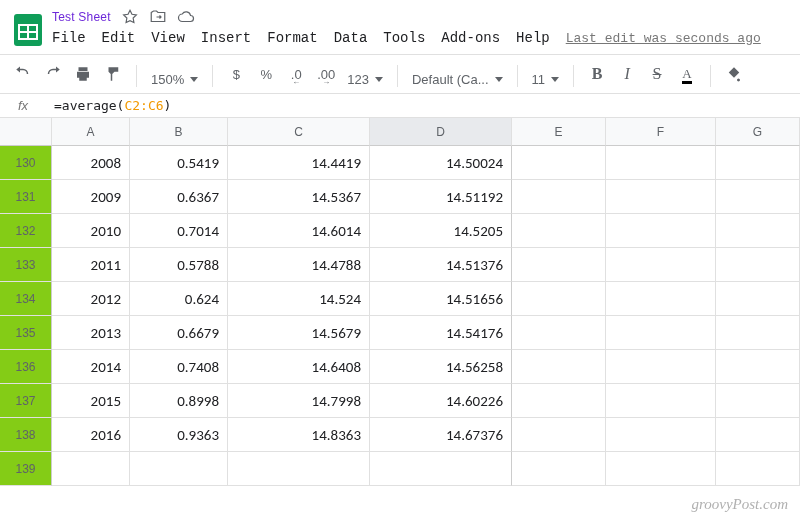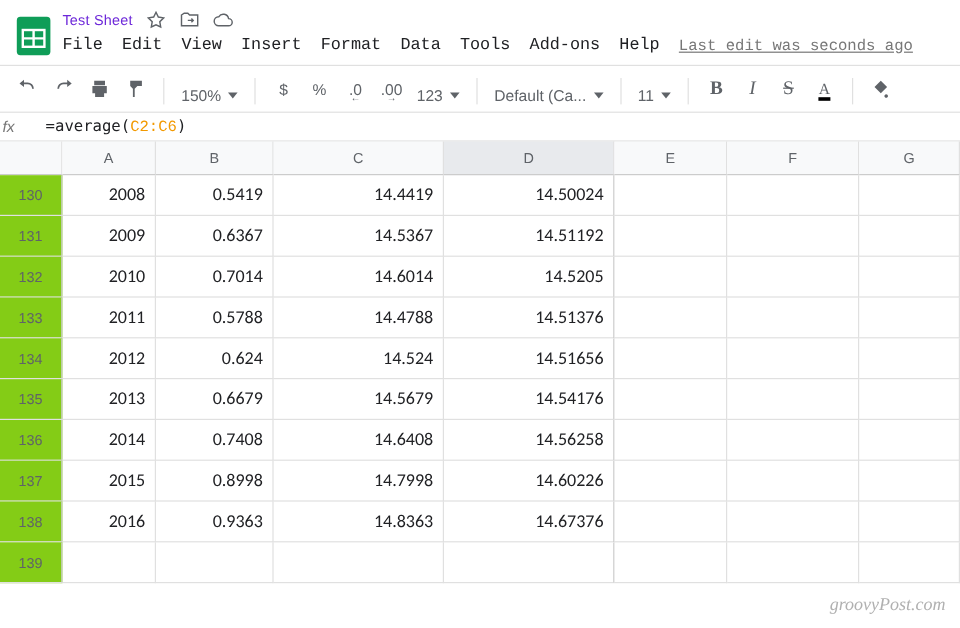--- a/index.html
+++ b/index.html
@@ -33,24 +33,24 @@
   .zoom-sel, .font-sel, .size-sel { display:flex; align-items:center; gap:6px; font-size:13px; color:#5f6368; cursor:pointer; padding:0 4px;}
   .caret { width:0; height:0; border-left:4px solid transparent; border-right:4px solid transparent; border-top:5px solid #5f6368;}
   .tx { font-size:13px;}
   .bold { font-weight:bold; font-family:"Times New Roman",serif; font-size:16px;}
   .ital { font-style:italic; font-family:"Times New Roman",serif; font-size:16px;}
   .strike { text-decoration:line-through; font-family:"Times New Roman",serif; font-size:16px;}
   .colorA { position:relative; font-family:"Times New Roman",serif;}
   .colorA .bar{ position:absolute; left:0; right:0; bottom:-2px; height:3px; background:#000;}
 
   
-  .formula-bar { display:flex; align-items:center; border-top:1px solid #e0e0e0; border-bottom:1px solid #e0e0e0; padding:4px 2px; gap:10px;}
+  .formula-bar { display:flex; align-items:center; border-top:1px solid #e0e0e0; border-bottom:1px solid #e0e0e0; padding:4px 18px; gap:10px;}
   .fx { font-style:italic; color:#777; font-size:13px; width:26px;}
   .formula-text { font-family: "Consolas","Menlo",monospace; font-size:13px; color:#202124;}
-  .formula-text .fnref { color:#f29900;font-family:Liberation Mono, monospace;}
+  .formula-text .fnref { color:#f29900;}
 
   
   .grid { display:flex; flex-direction:column; }
   .col-row { display:flex; }
   .rowhdr-spacer { width:52px; height:28px; background:#f8f9fa; border-right:1px solid #e0e0e0; border-bottom:1px solid #ccc;}
   .col-hdr { height:28px; background:#f8f9fa; border-right:1px solid #e0e0e0; border-bottom:1px solid #ccc; display:flex; align-items:center; justify-content:center; color:#5f6368; font-size:12px;}
   .col-hdr.sel { background:#e8eaed; }
   .colA{width:78px;} .colB{width:98px;} .colC{width:142px;} .colD{width:142px;} .colE{width:94px;} .colF{width:110px;} .colG{width:84px;}
 
   .data-row { display:flex; height:34px;}

